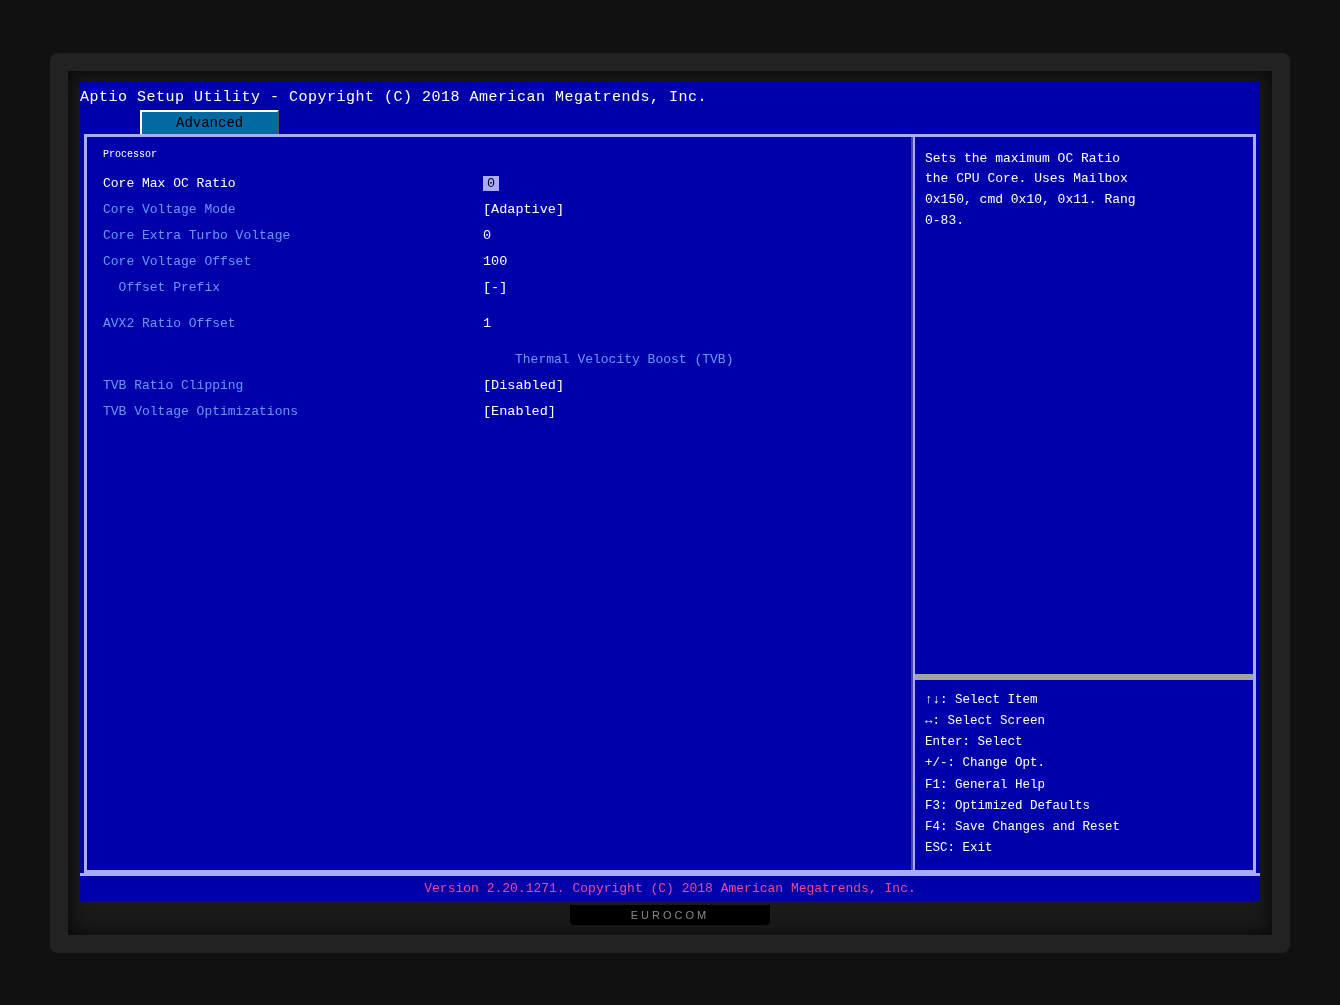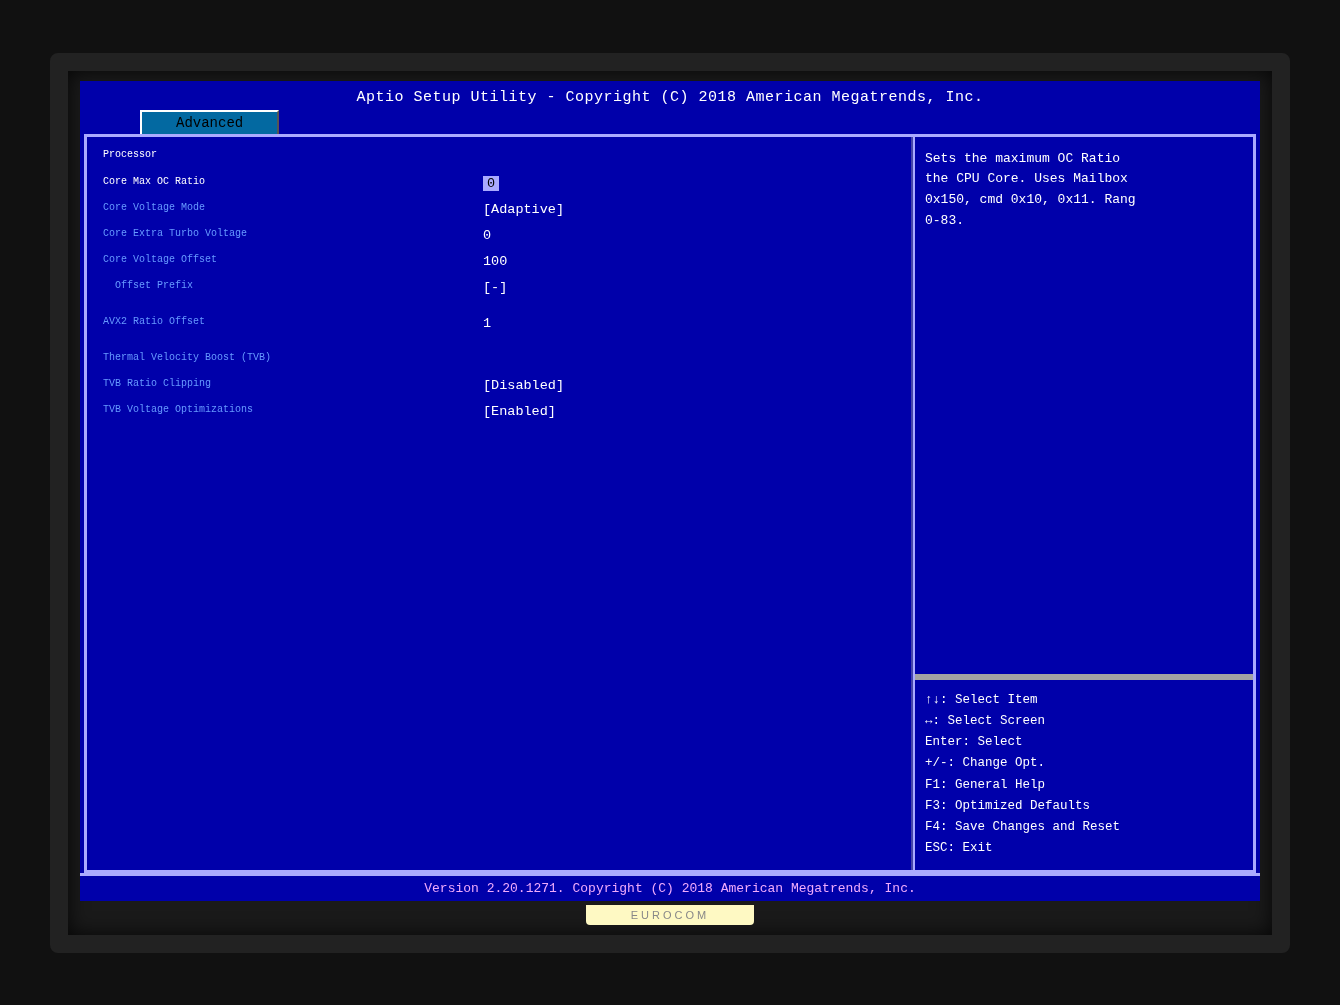--- a/index.html
+++ b/index.html
@@ -33,21 +33,20 @@
       background: #0000aa;
       display: flex;
       flex-direction: column;
       position: relative;
       overflow: hidden;
     }
 
     
     .title-bar {
       background: #0000aa;
-      text-align: center;
       padding: 8px 0 0 0;
       position: relative;
       z-index: 2;
     }
 
     .title-bar-text {
       color: #fff;
       font-size: 15px;
       letter-spacing: 0.5px;
     }
@@ -99,21 +98,21 @@
 
     .setting-row {
       display: flex;
       align-items: flex-start;
       margin-bottom: 4px;
       min-height: 22px;
     }
 
     .setting-label {
       color: #6699ff;
-      font-size: 10px;
+      font-size: 13px;
       font-family: 'Courier New', Courier, monospace;
       flex: 0 0 380px;
       white-space: nowrap;
     }
 
     .setting-label.selected {
       color: #fff;
     }
 
     .setting-value {
@@ -128,20 +127,21 @@
       padding: 0 4px;
     }
 
     .setting-row.avx2 {
       margin-top: 14px;
       margin-bottom: 14px;
     }
 
     .setting-row.tvb-header {
       margin-top: 12px;
+      justify-content: flex-end;
     }
 
     
     .right-panel {
       width: 340px;
       display: flex;
       flex-direction: column;
       border-left: 2px solid #aaaaff;
     }
 
@@ -162,29 +162,29 @@
       font-family: 'Courier New', Courier, monospace;
       line-height: 1.7;
     }
 
     
     .status-bar {
       background: #0000aa;
       border-top: 3px solid #aaaaff;
       text-align: center;
       padding: 5px 0;
-      color: #f0abfc;
+      color: #ec4899;
       font-size: 13px;
       font-family: 'Courier New', Courier, monospace;
     }
 
     .monitor-base {
-      width: 168px;
+      width: 200px;
       height: 20px;
-      background: #fef9c3;
+      background: #000000;
       margin-top: 4px;
       border-radius: 0 0 4px 4px;
       display: flex;
       align-items: center;
       justify-content: center;
     }
 
     .brand-label {
       color: #888;
       font-size: 11px;

